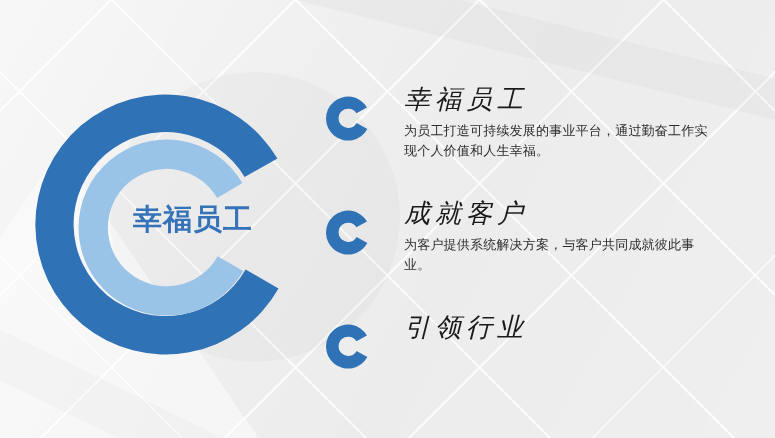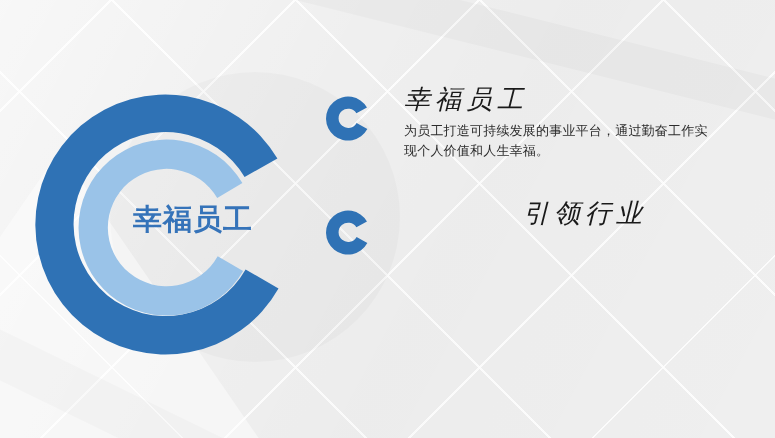--- a/index.html
+++ b/index.html
@@ -111,21 +111,21 @@
     position: absolute;
     left: 326px;
     top: 84px;
     width: 440px;
   }
   .value-item {
     position: relative;
     min-height: 96px;
     margin-bottom: 18px;
   }
-  .value-item:last-child { margin-bottom: 0; text-align: center; }
+  .value-item:last-child { margin-bottom: 0; }
 
   .value-icon {
     position: absolute;
     left: 0;
     top: 10px;
     width: 48px;
     height: 48px;
   }
   .value-icon svg { display: block; }
 
@@ -190,20 +190,34 @@
                    L 30.60 28.90
                    A 9.6 9.6 0 1 1 30.40 19.30 Z" fill="#2f72b5"></path>
         </svg>
       </span>
       <div class="value-body">
         <div class="value-heading">幸福员工</div>
         <div class="value-desc">为员工打造可持续发展的事业平台，通过勤奋工作实现个人价值和人生幸福。</div>
       </div>
     </div>
 
+    <div class="value-item">
+      <span class="value-icon">
+        <svg width="48" height="48" viewBox="0 0 48 48" aria-hidden="true">
+          <path d="M 40.97 13.40
+                   A 22 22 0 1 0 41.35 35.10
+                   L 30.60 28.90
+                   A 9.6 9.6 0 1 1 30.40 19.30 Z" fill="#2f72b5"></path>
+        </svg>
+      </span>
+      <div class="value-body">
+        <div class="value-heading">成就客户</div>
+        <div class="value-desc">为客户提供系统解决方案，与客户共同成就彼此事业。</div>
+      </div>
+    </div>
 
     <div class="value-item">
       <span class="value-icon">
         <svg width="48" height="48" viewBox="0 0 48 48" aria-hidden="true">
           <path d="M 40.97 13.40
                    A 22 22 0 1 0 41.35 35.10
                    L 30.60 28.90
                    A 9.6 9.6 0 1 1 30.40 19.30 Z" fill="#2f72b5"></path>
         </svg>
       </span>

